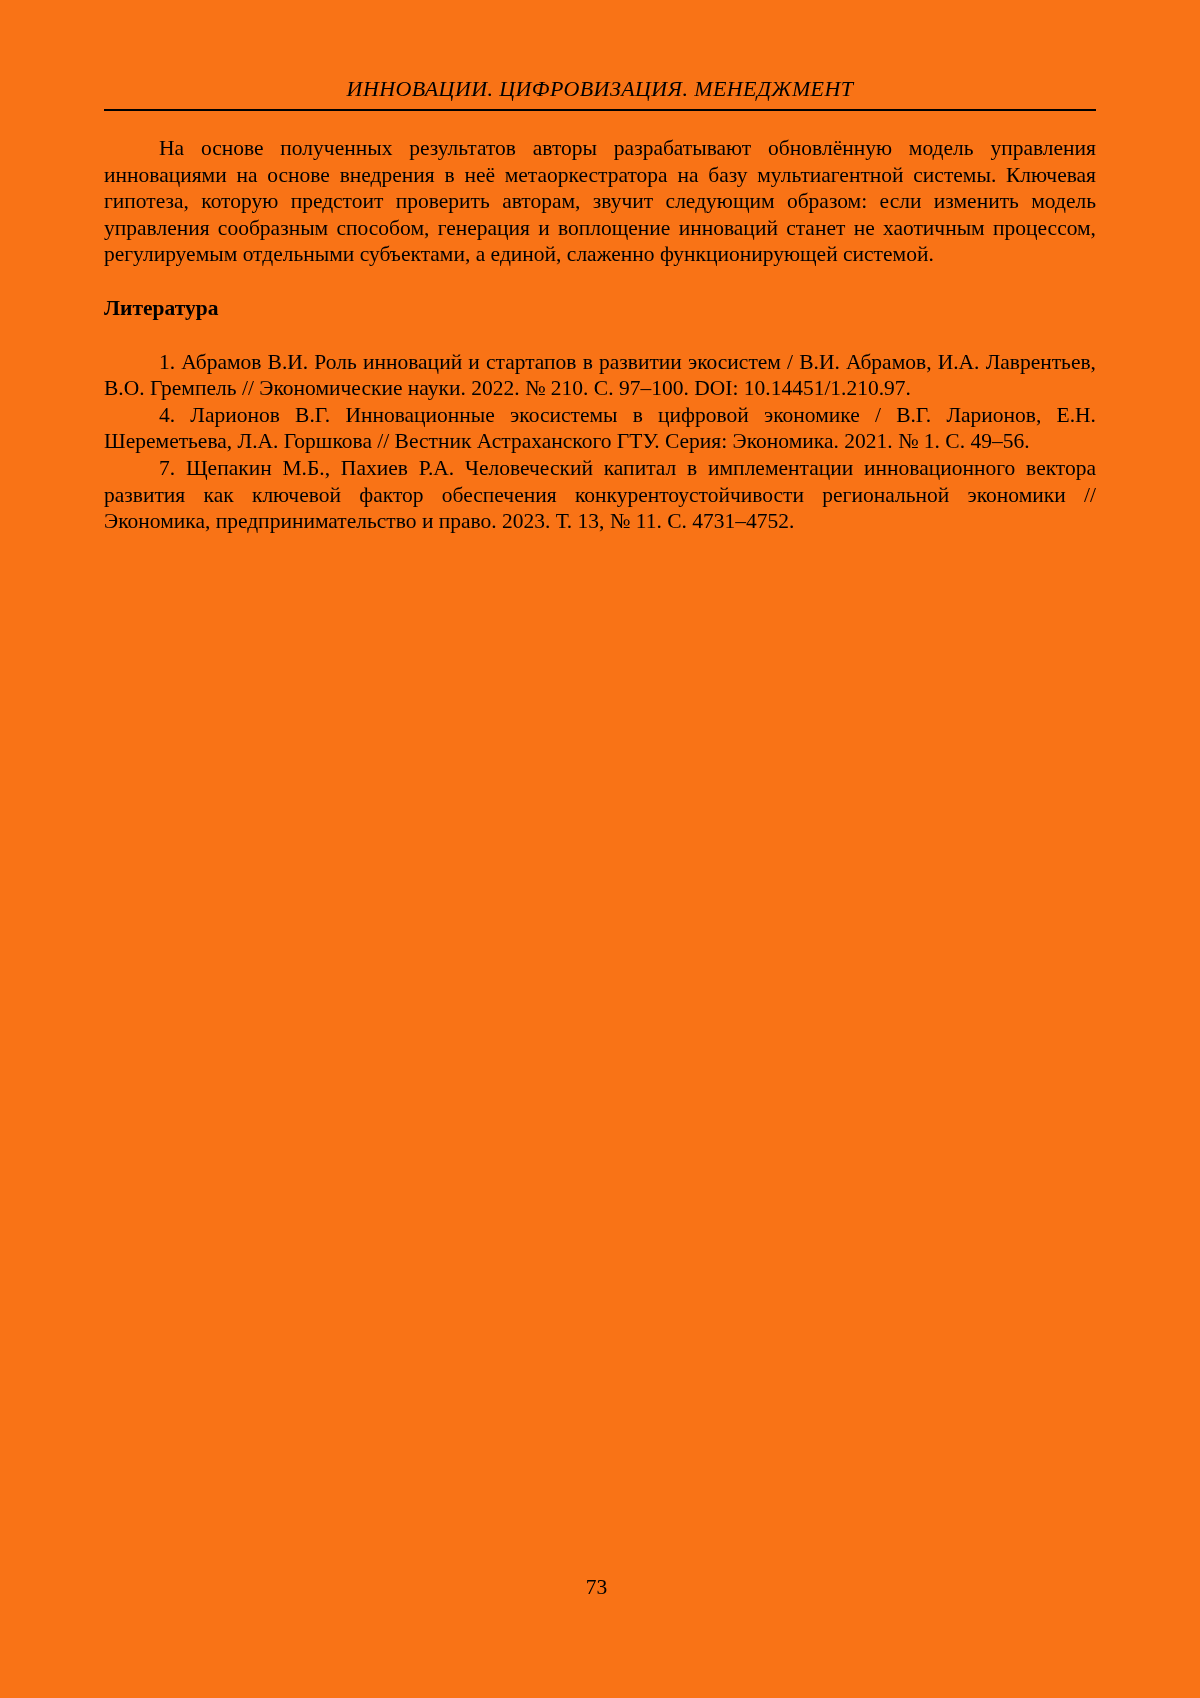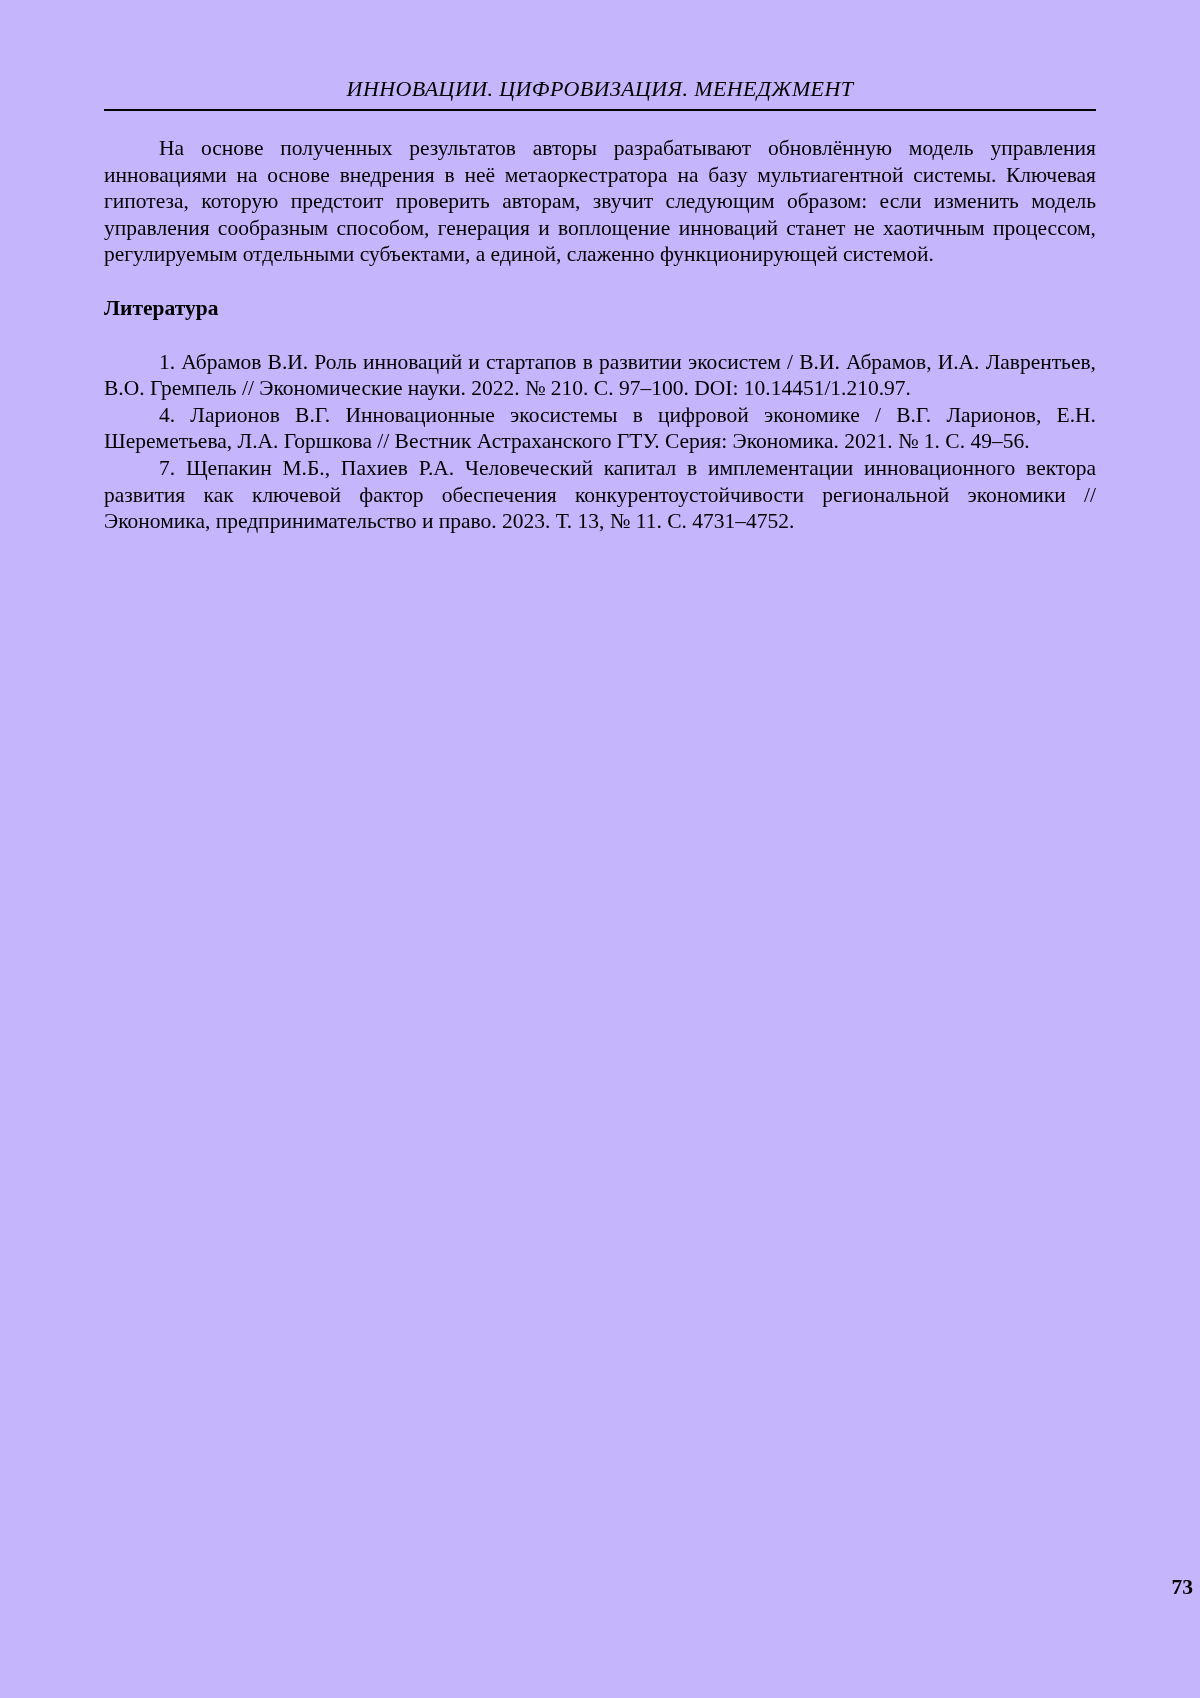--- a/index.html
+++ b/index.html
@@ -5,21 +5,21 @@
   html, body {
     margin: 0;
     padding: 0;
     background: #ffffff;
   }
   .page {
     position: relative;
     width: 1200px;
     height: 1698px;
     margin: 0 auto;
-    background: #c4b5fd;
+    background: #f97316;
     box-sizing: border-box;
     padding: 76px 104px 0 104px;
     color: #000000;
     font-family: "Liberation Serif", "DejaVu Serif", serif;
     overflow: hidden;
   }
   .running-head {
     font-size: 22px;
     font-style: italic;
     text-align: center;
@@ -50,24 +50,23 @@
     line-height: 26.6px;
     font-weight: bold;
     text-align: left;
     margin: 27px 0 27px 0;
   }
   .page-number {
     position: absolute;
     left: 0;
     right: 7px;
     bottom: 98px;
-    text-align: right;
+    text-align: center;
     font-size: 21.5px;
     line-height: 26px;
-    font-weight: bold;
   }
 </style>
 </head>
 <body>
 
 <div class="page">
 
   <header>
     <div class="running-head">ИННОВАЦИИ. ЦИФРОВИЗАЦИЯ. МЕНЕДЖМЕНТ</div>
     <hr class="header-rule">

